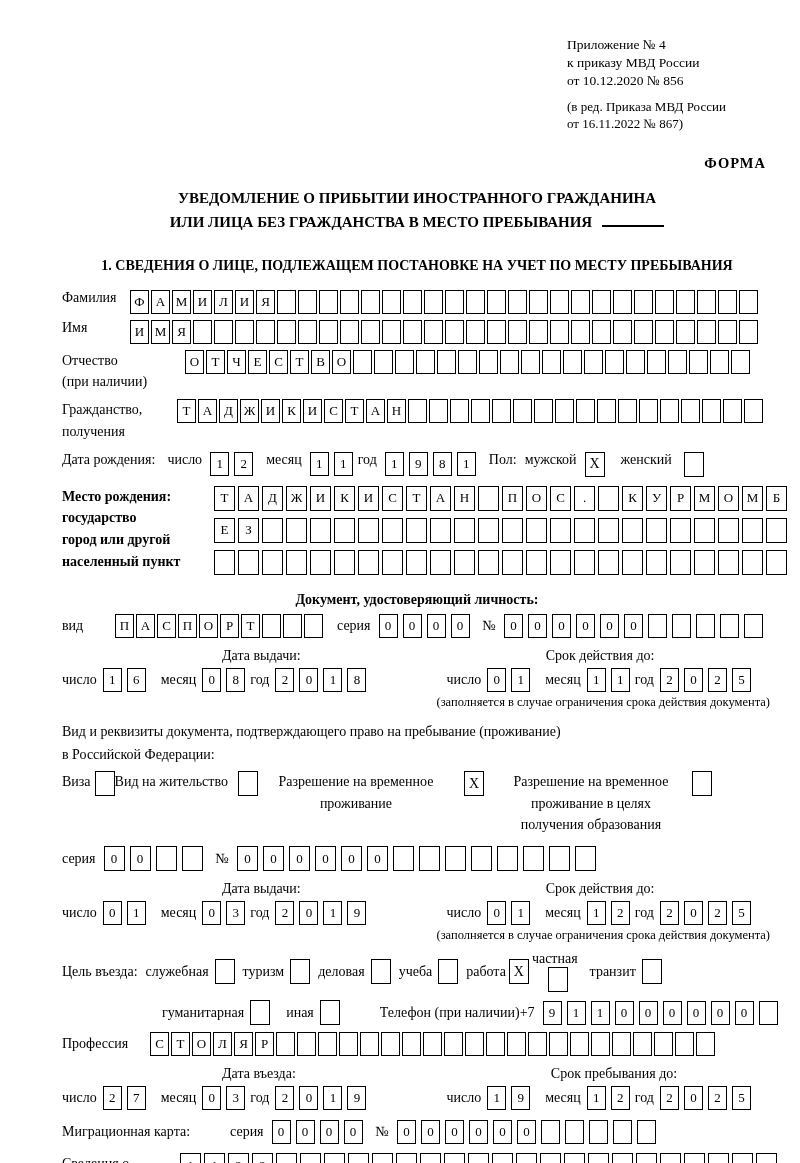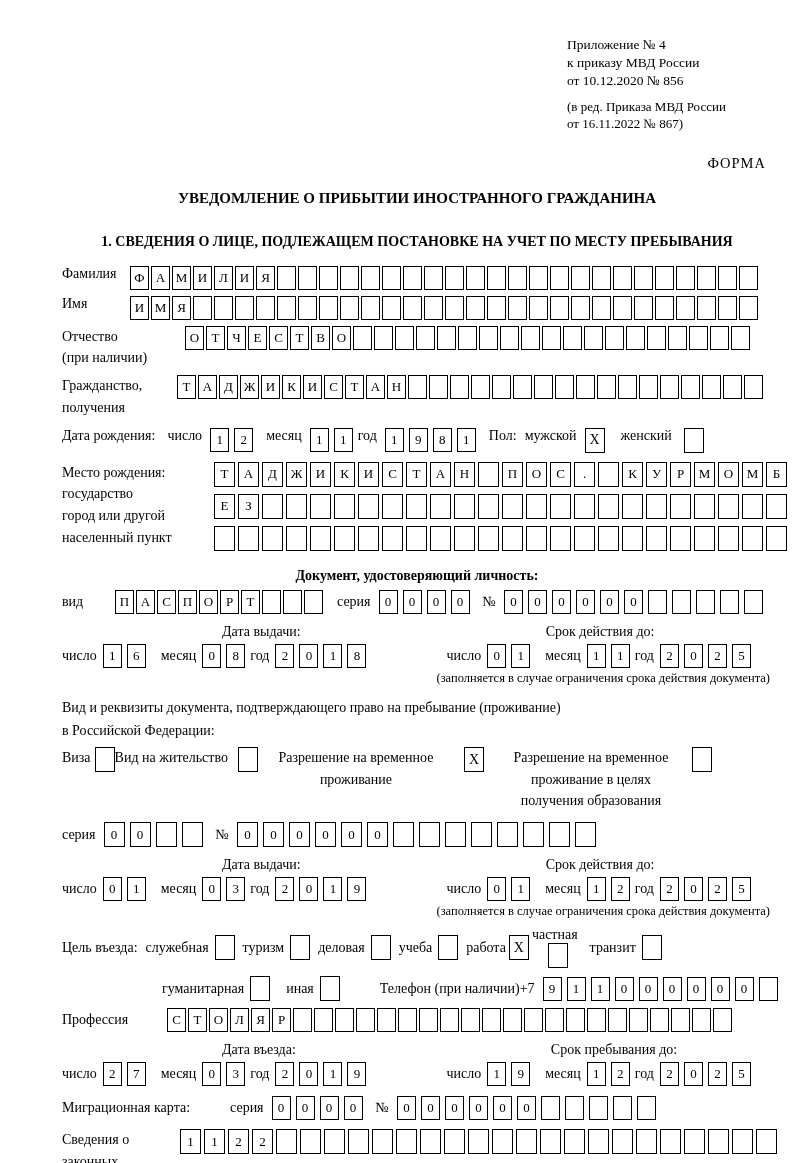--- a/index.html
+++ b/index.html
@@ -1,21 +1,21 @@
 <!DOCTYPE html>
 <html><head>
 <meta charset="utf-8">
 <style>
   html,body{margin:0;padding:0;background:#fff;}
   .page{width:800px;height:1163px;background:#ffffff;color:#000;
     font-family:"Liberation Serif","DejaVu Serif",serif;font-size:14px;
     box-sizing:border-box;padding:36px 28px 0 62px;position:relative;}
   .appendix{margin-left:505px;line-height:1.35;font-size:13.5px;}
   .appendix .amend{margin-top:7px;font-size:13px;}
-  .forma{font-weight:normal;text-align:right;margin-top:22px;font-size:14.5px;padding-right:6px;letter-spacing:1px;}
+  .forma{font-weight:bold;text-align:right;margin-top:22px;font-size:14.5px;padding-right:6px;letter-spacing:1px;}
   .title{text-align:center;font-weight:bold;font-size:15px;margin-top:14px;line-height:1.6;}
   .blank{display:inline-block;width:62px;border-bottom:2px solid #000;height:2px;margin-left:10px;}
   .sec{font-weight:bold;text-align:center;margin-top:24px;font-size:14px;}
   .row{display:flex;align-items:flex-start;margin-top:6px;flex-wrap:nowrap;}
   .lbl{flex:0 0 auto;}
   .lblcol{flex:0 0 auto;line-height:1.55;}
   .cells{display:flex;flex-wrap:nowrap;flex:0 0 auto;}
   .cell{box-sizing:border-box;width:19px;height:24px;border:1.6px solid #000;margin-right:2px;
     display:flex;align-items:center;justify-content:center;font-size:13px;flex:0 0 auto;background:#fff;}
   .cells.wide .cell{width:21px;height:25px;margin-right:3px;}
@@ -49,20 +49,21 @@
     <div class="amend">
       <div>(в ред. Приказа МВД России</div>
       <div>от 16.11.2022 № 867)</div>
     </div>
   </div>
 
   <div class="forma">ФОРМА</div>
 
   <div class="title">
     <div>УВЕДОМЛЕНИЕ О ПРИБЫТИИ ИНОСТРАННОГО ГРАЖДАНИНА</div>
+    <div><span>ИЛИ ЛИЦА БЕЗ ГРАЖДАНСТВА В МЕСТО ПРЕБЫВАНИЯ</span><span class="blank"></span></div>
   </div>
 
   <div class="sec">1. СВЕДЕНИЯ О ЛИЦЕ, ПОДЛЕЖАЩЕМ ПОСТАНОВКЕ НА УЧЕТ ПО МЕСТУ ПРЕБЫВАНИЯ</div>
 
   <div class="row" style="margin-top:16px;">
     <span class="lbl" style="width:68px;">Фамилия</span>
     <span class="cells">
         <span class="cell">Ф</span>
         <span class="cell">А</span>
         <span class="cell">М</span>
@@ -225,21 +226,21 @@
         <span class="cell">1</span>
       </span>
     <span class="lbl m8">Пол:</span>
     <span class="lbl m8">мужской</span>
     <span class="cb m8">X</span>
     <span class="lbl m16">женский</span>
     <span class="cb m12"></span>
   </div>
 
   <div class="row" style="margin-top:9px;">
-    <span class="lblcol" style="width:152px;">
+    <span class="lblcol" style="width:152px;font-weight:bold;">
       <div>Место рождения:</div>
       <div>государство</div>
       <div>город или другой</div>
       <div>населенный пункт</div>
     </span>
     <span class="stack">
       <span class="cells wide" style="display:flex;">
           <span class="cell">Т</span>
           <span class="cell">А</span>
           <span class="cell">Д</span>
@@ -563,21 +564,21 @@
         <span class="cell">0</span>
         <span class="cell">0</span>
         <span class="cell">0</span>
         <span class="cell">0</span>
         <span class="cell">0</span>
         <span class="cell">0</span>
         <span class="cell"></span>
       </span>
   </div>
 
-  <div class="row" style="align-items:center;margin-top:7px;gap:17px;">
+  <div class="row" style="align-items:center;margin-top:7px;">
     <span class="lbl" style="width:88px;">Профессия</span>
     <span class="cells">
         <span class="cell">С</span>
         <span class="cell">Т</span>
         <span class="cell">О</span>
         <span class="cell">Л</span>
         <span class="cell">Я</span>
         <span class="cell">Р</span>
         <span class="cell"></span>
         <span class="cell"></span>

